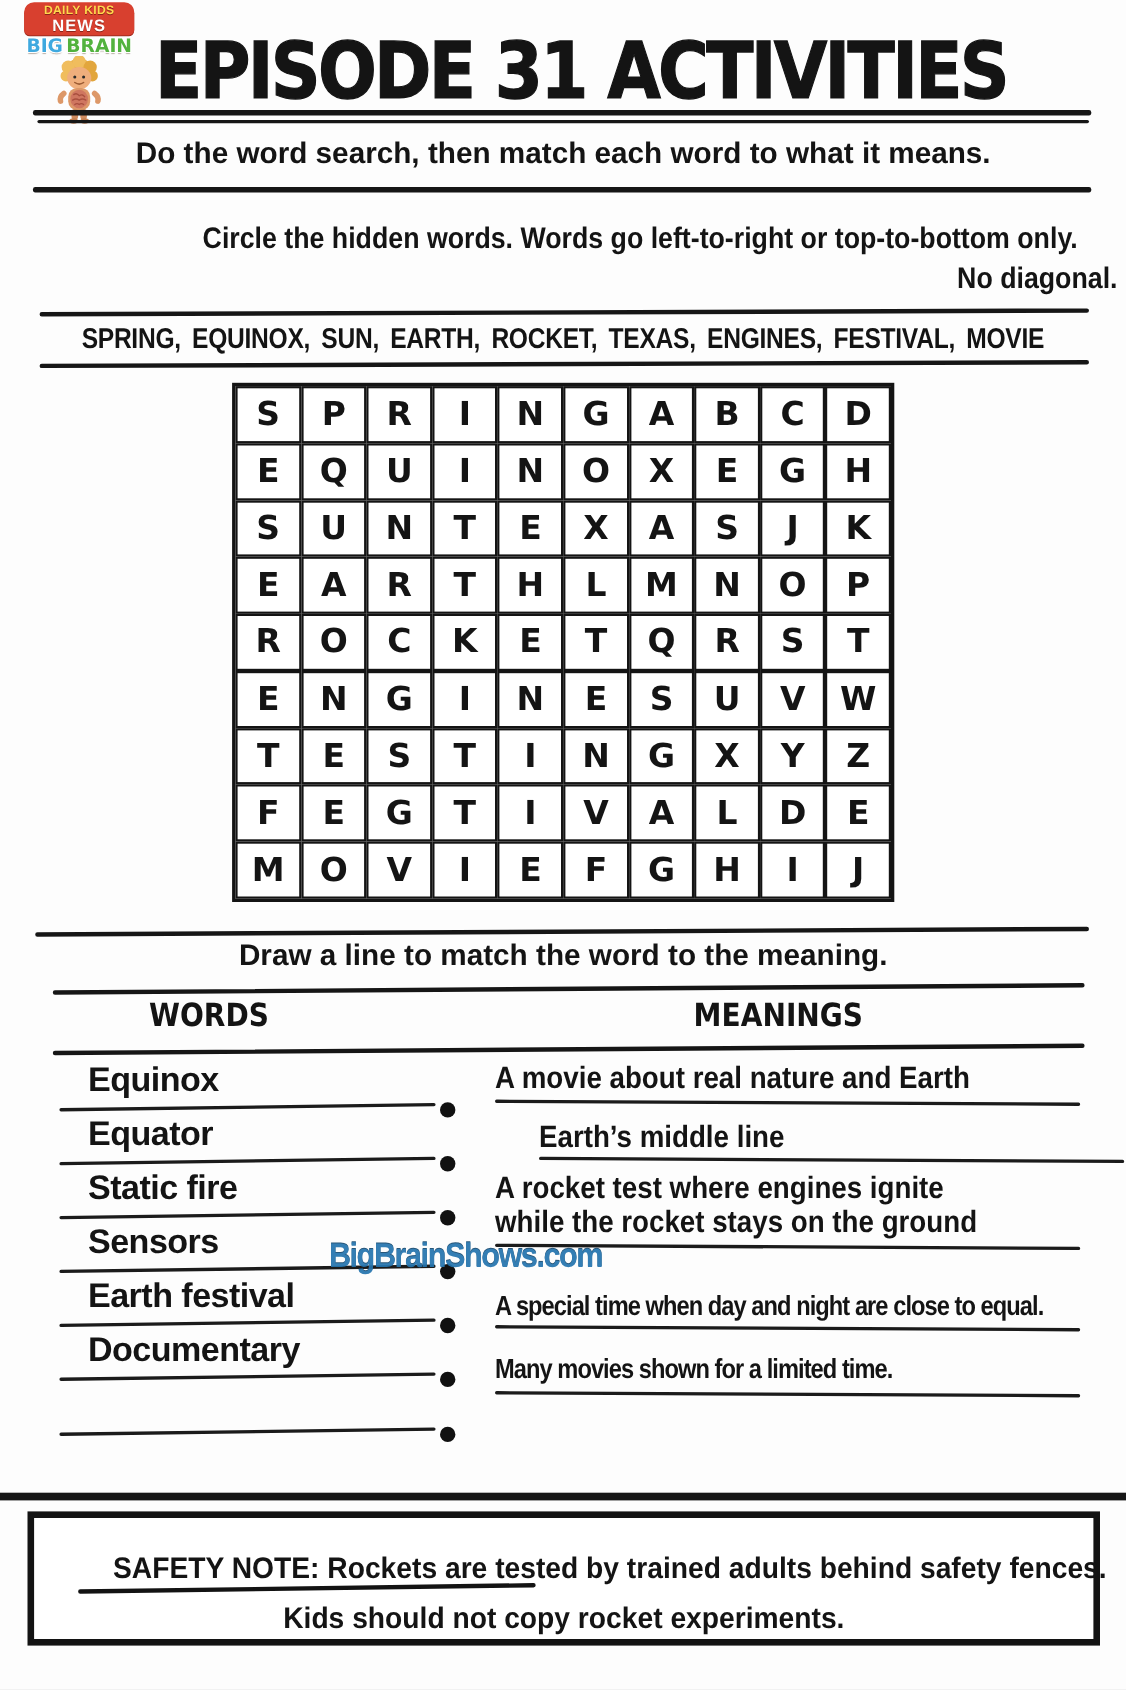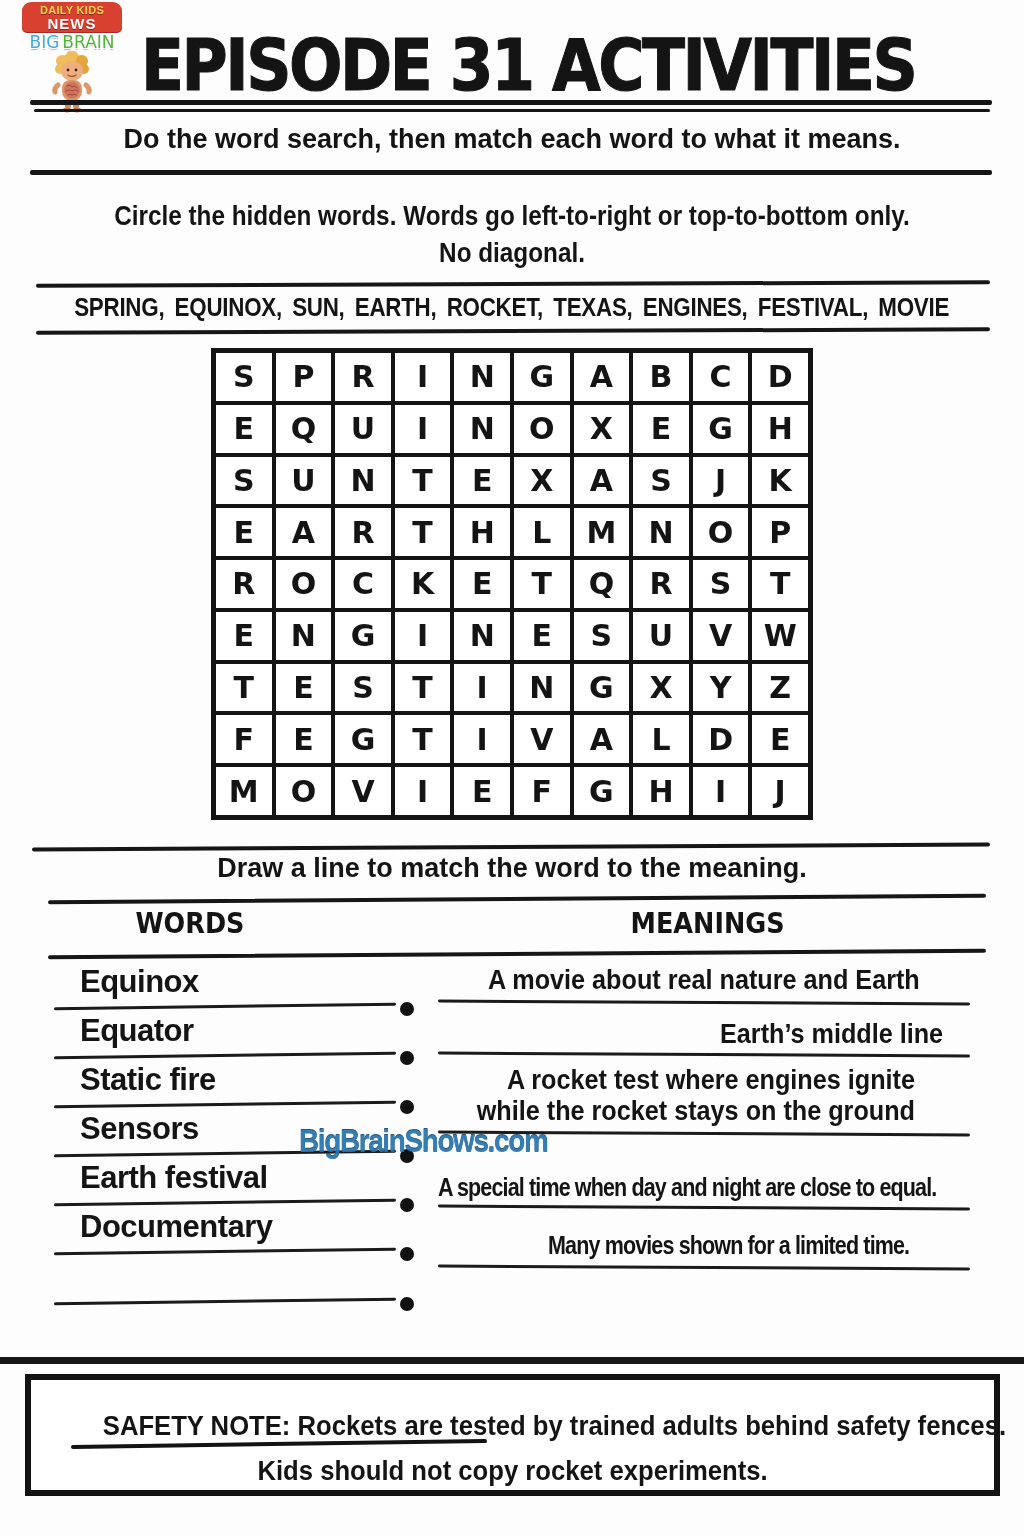--- a/index.html
+++ b/index.html
@@ -19,21 +19,21 @@
     content:"";position:absolute;top:7px;width:10px;height:17px;
     background:var(--c-ribbon_blue,#3d6fb4);z-index:-1;
   }
   .logo-banner::before{left:-7px;transform:rotate(8deg);}
   .logo-banner::after{right:-7px;transform:rotate(-8deg);}
   .logo-line1{font-size:11px;font-weight:bold;color:#ffd84d;letter-spacing:.3px;line-height:12px;
     text-shadow:0 1px 0 #8d2418;}
   .logo-line2{font-size:15px;font-weight:bold;color:#ffffff;line-height:15px;letter-spacing:1px;
     text-shadow:0 1px 0 #8d2418;}
   .logo-bigbrain{display:flex;justify-content:center;gap:3px;margin-top:1px;
-    font-family:"DejaVu Sans", sans-serif;font-size:17px;font-weight:normal;line-height:18px;
+    font-family:"DejaVu Sans", sans-serif;font-size:17px;font-weight:bold;line-height:18px;
     text-shadow:-1px -1px 0 #fff,1px -1px 0 #fff,-1px 1px 0 #fff,1px 1px 0 #fff,0 2px 1px rgba(60,30,0,.35);}
   .logo-big{color:var(--c-big_blue,#3fa9df);}
   .logo-brain{color:var(--c-brain_green,#52b23e);}
   .logo-mascot{display:block;margin:0 auto;}
   .title{
     position:absolute;left:141px;top:24px;margin:0;
     font-family:"DejaVu Sans", sans-serif;font-size:63px;font-weight:bold;
     letter-spacing:-2.5px;white-space:nowrap;
     transform:scaleY(1.13);transform-origin:left top;
     -webkit-text-stroke:1px #141414;
@@ -45,21 +45,21 @@
   #r-i1{top:170px;left:30px;right:32px;height:5px;}
   #r-i2{top:282px;left:36px;right:34px;height:4px;transform:rotate(-.2deg);}
   #r-wl{top:329px;left:36px;right:34px;height:4px;transform:rotate(-.2deg);}
   #r-gb{top:845px;left:32px;right:34px;height:4px;transform:rotate(-.3deg);}
   #r-dr{top:897px;left:48px;right:38px;height:4px;transform:rotate(-.4deg);}
   #r-wh{top:952px;left:48px;right:38px;height:4px;transform:rotate(-.4deg);}
   #r-bot{top:1357px;left:0;right:0;height:7px;border-radius:0;}
   
   .instr{position:absolute;left:0;right:0;text-align:center;font-weight:bold;white-space:nowrap;}
   #instr1{top:124px;font-size:27px;}
-  #instr2{top:198px;font-size:27px;line-height:37px;}
+  #instr2{top:198px;font-size:27px;line-height:37px;text-align:right;}
   #instr2 .squeeze{display:inline-block;transform:scaleX(.9);transform-origin:center;}
   #word-list{top:292px;font-size:26px;}
   #word-list .squeeze{display:inline-block;transform:scaleX(.86);transform-origin:center;letter-spacing:-.3px;word-spacing:5px;}
   #draw-instr{top:853px;font-size:27px;}
   
   .ws-grid{
     position:absolute;left:211px;top:348px;width:602px;height:472px;box-sizing:border-box;
     border:3px solid #141414;display:grid;
     grid-template-columns:repeat(10,1fr);grid-template-rows:repeat(9,1fr);
     background:#fff;
@@ -82,24 +82,24 @@
   .w-item:nth-of-type(3){top:1066px;}
   .w-item:nth-of-type(4){top:1115px;}
   .w-item:nth-of-type(5){top:1164px;}
   .w-item:nth-of-type(6){top:1213px;}
   .w-item:nth-of-type(7){top:1263px;}
   .w-text{position:absolute;left:18px;top:-4px;font-size:31px;font-weight:bold;letter-spacing:-.5px;white-space:nowrap;}
   .w-line{position:absolute;left:-8px;right:4px;bottom:0;height:3px;background:#1b1b1b;
     transform:rotate(-.8deg);border-radius:2px;}
   .w-dot{position:absolute;right:-14px;bottom:-8px;width:14px;height:14px;border-radius:50%;background:#111;}
   
-  .meanings-col{position:absolute;left:438px;top:0;width:532px;height:100%;text-align:right;}
+  .meanings-col{position:absolute;left:450px;top:0;width:532px;height:100%;}
   .m-item{position:absolute;left:0;width:530px;}
   .m-item:nth-of-type(1){top:964px;height:40px;}
-  .m-item:nth-of-type(2){top:1018px;height:38px;}
+  .m-item:nth-of-type(2){top:1018px;height:38px;margin-left:40px;}
   .m-item:nth-of-type(3){top:1064px;height:71px;}
   .m-item:nth-of-type(4){top:1172px;height:37px;}
   .m-item:nth-of-type(5){top:1230px;height:39px;}
   .m-item:nth-of-type(6){top:1290px;height:39px;}
   .m-text{display:inline-block;font-size:28px;font-weight:bold;line-height:31px;
     transform:scaleX(.9);transform-origin:left top;}
   .m-item.condensed .m-text{font-size:25px;letter-spacing:-1px;white-space:nowrap;
     transform:scaleX(.86);}
   .m-line{position:absolute;left:0;right:-2px;bottom:0;height:3px;background:#1b1b1b;
     transform:rotate(.3deg);border-radius:2px;}

